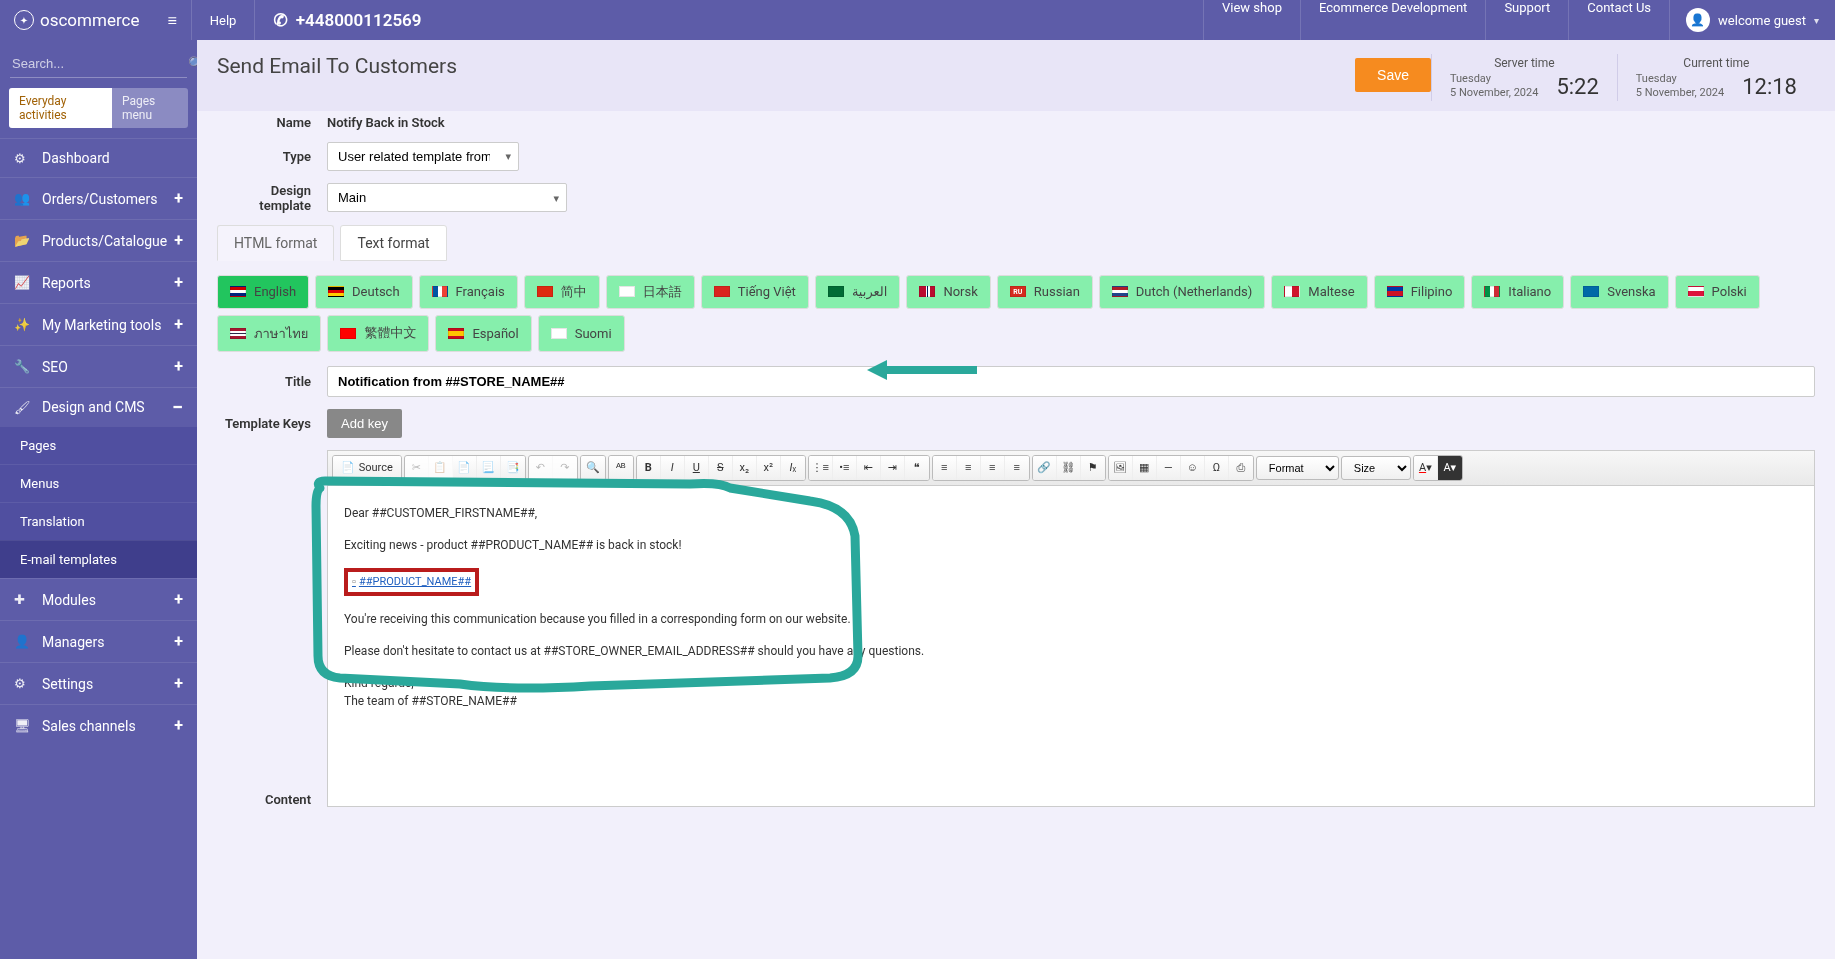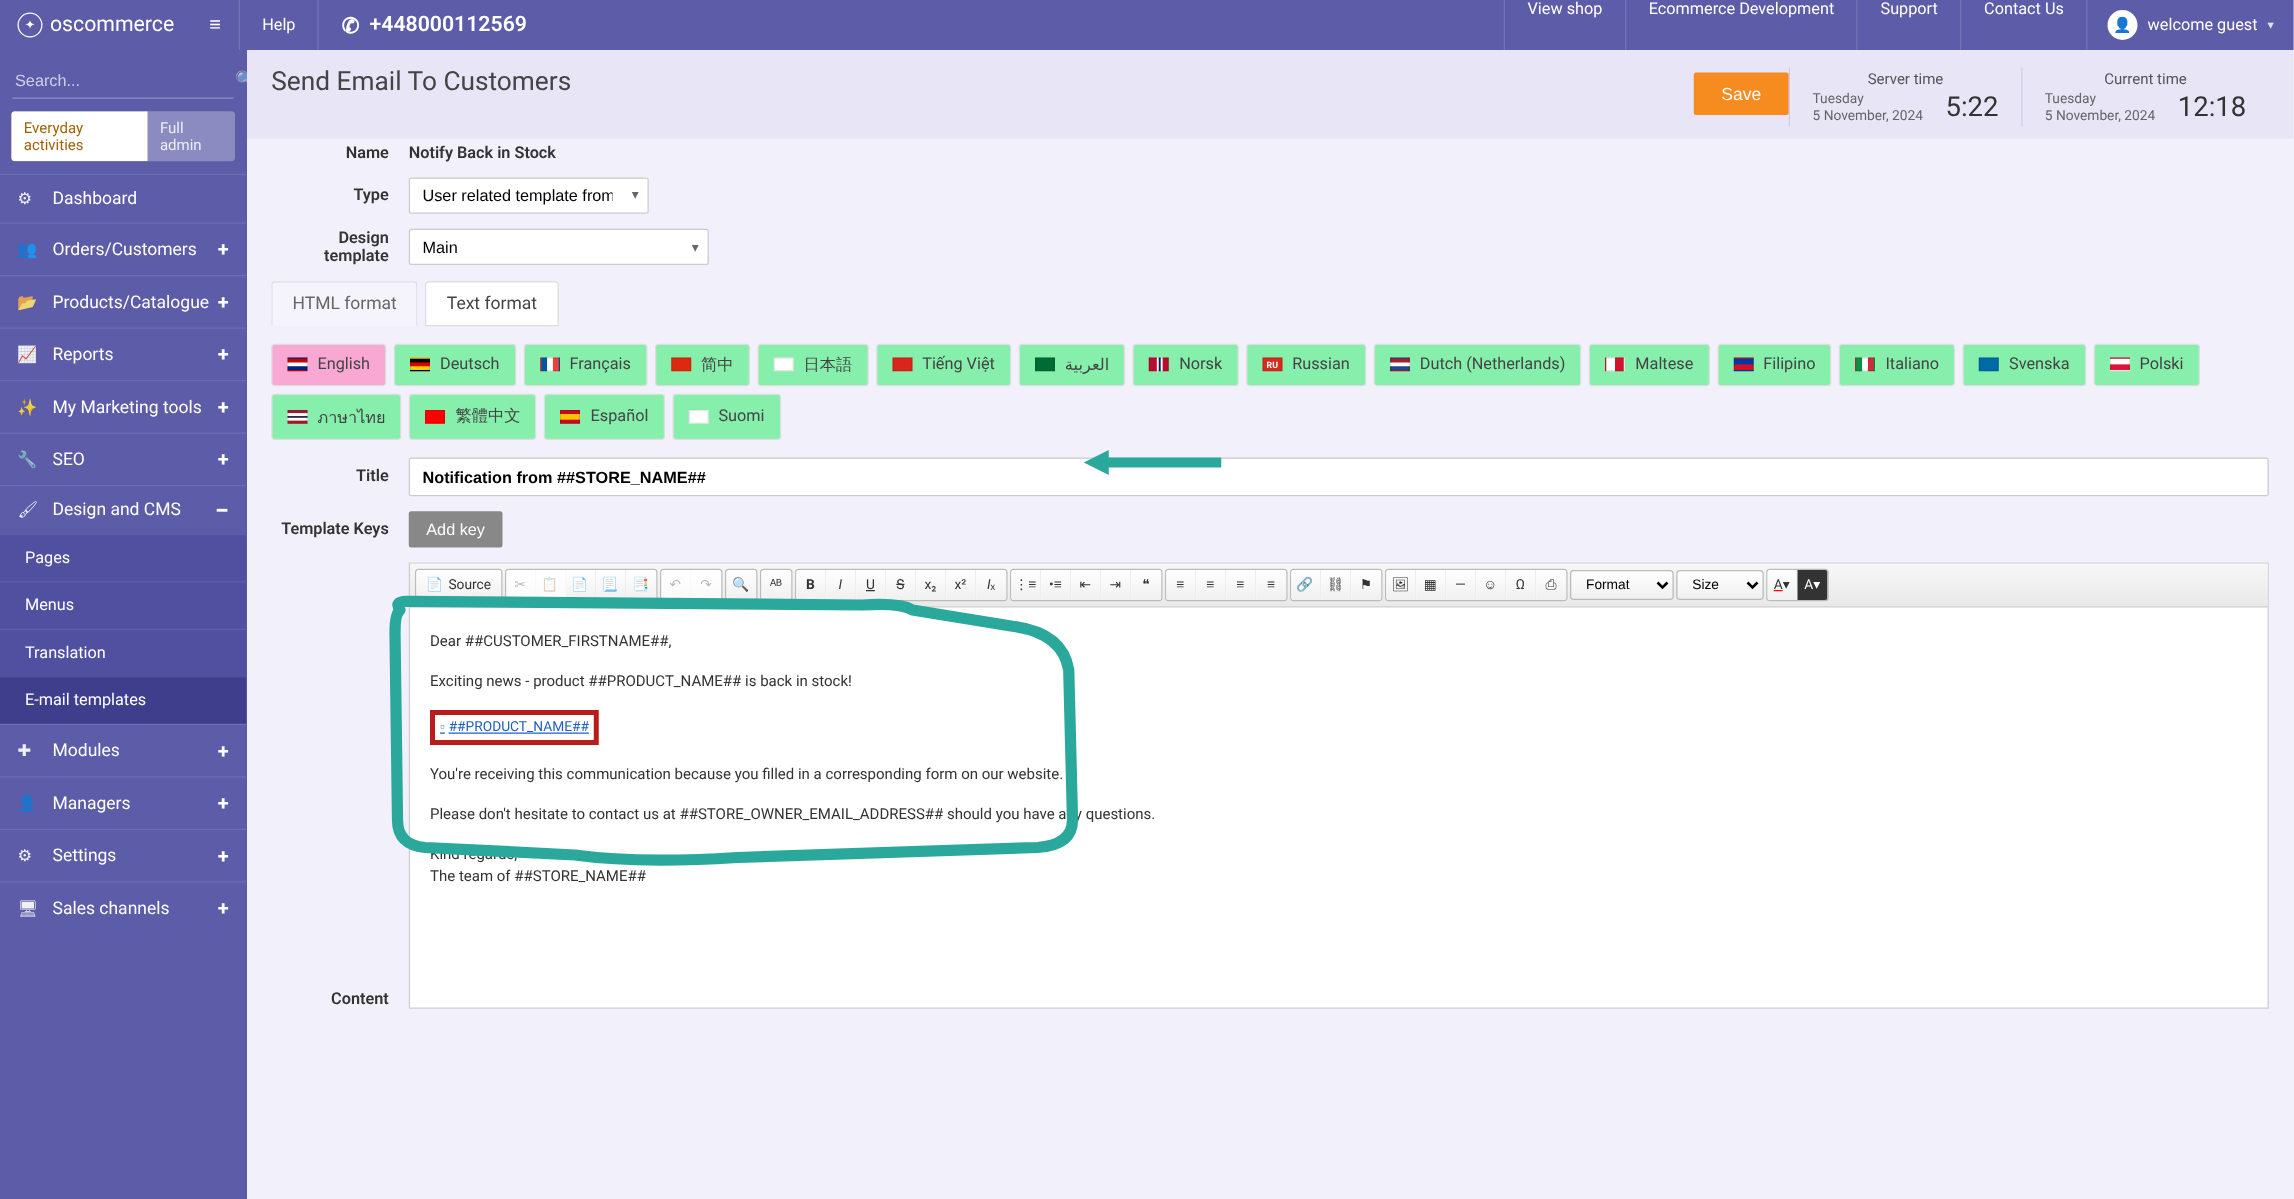--- a/index.html
+++ b/index.html
@@ -44,21 +44,21 @@
 .form-label { width: 110px; text-align: right; padding-right: 16px; font-weight: 600; font-size: 13px; color: #333; }
 .form-value { font-weight: 600; font-size: 13px; }
 .select { border: 1px solid #ccc; padding: 6px 28px 6px 10px; font-size: 13px; background: #fff; appearance: none; position: relative; border-radius: 2px; }
 .select-wrap { position: relative; display: inline-block; }
 .select-wrap::after { content: "▾"; position: absolute; right: 8px; top: 50%; transform: translateY(-50%); pointer-events: none; color: #666; font-size: 11px; }
 .tabs { display: flex; gap: 6px; margin-bottom: 14px; }
 .tab { border: 1px solid #ddd; background: #fff; padding: 9px 16px; font-size: 14px; cursor: pointer; border-radius: 3px 3px 0 0; color: #444; }
 .tab.active { background: #f5f3fc; border-bottom-color: #f5f3fc; color: #666; }
 .lang-tabs { display: flex; flex-wrap: wrap; gap: 6px; margin-bottom: 14px; }
 .lang-tab { border: 1px solid #ddd; background: #86efac; padding: 7px 12px; font-size: 13px; cursor: pointer; border-radius: 3px; display: flex; align-items: center; gap: 8px; color: #444; }
-.lang-tab.active { background: #f9a8d4; }
+.lang-tab.active { background: #22c55e; }
 .flag { width: 16px; height: 11px; display: inline-block; border: 1px solid rgba(0,0,0,0.1); }
 .title-input { width: 100%; border: 1px solid #ccc; padding: 7px 10px; font-size: 13px; font-weight: 600; border-radius: 2px; }
 .add-key-btn { background: #888; color: #fff; border: none; padding: 7px 14px; font-size: 13px; cursor: pointer; border-radius: 2px; }
 .editor { border: 1px solid #ccc; background: #fff; }
 .editor-toolbar { background: linear-gradient(#f7f7f7,#e9e9e9); border-bottom: 1px solid #ccc; padding: 4px; display: flex; flex-wrap: wrap; gap: 2px; align-items: center; }
 .tool-group { display: flex; border: 1px solid #bbb; border-radius: 3px; background: #fff; overflow: hidden; }
 .tool-btn { width: 24px; height: 24px; display: flex; align-items: center; justify-content: center; cursor: pointer; font-size: 11px; color: #333; border-right: 1px solid #eee; background: linear-gradient(#fff,#f0f0f0); }
 .tool-btn:last-child { border-right: none; }
 .tool-btn.disabled { opacity: 0.35; }
 .tool-btn.source { width: auto; padding: 0 8px; gap: 4px; font-size: 11px; }
@@ -112,21 +112,21 @@
 <div class="layout">
   <div class="sidebar">
     <div class="search-wrap">
       <div class="search-wrap-inner">
         <input class="search-input" placeholder="Search..." style="">
         <span style="color:rgba(255,255,255,0.7);">🔍</span>
       </div>
     </div>
     <div class="mode-toggle">
       <div class="mode-btn active">Everyday activities</div>
-      <div class="mode-btn">Full admin</div>
+      <div class="mode-btn">Pages menu</div>
     </div>
     <div id="side-items">
         <div class="side-item">
           <span class="icon">⚙</span>
           <span>Dashboard</span>
         </div>
         <div class="side-item">
           <span class="icon">👥</span>
           <span>Orders/Customers</span>
           <span class="plus">+</span>

